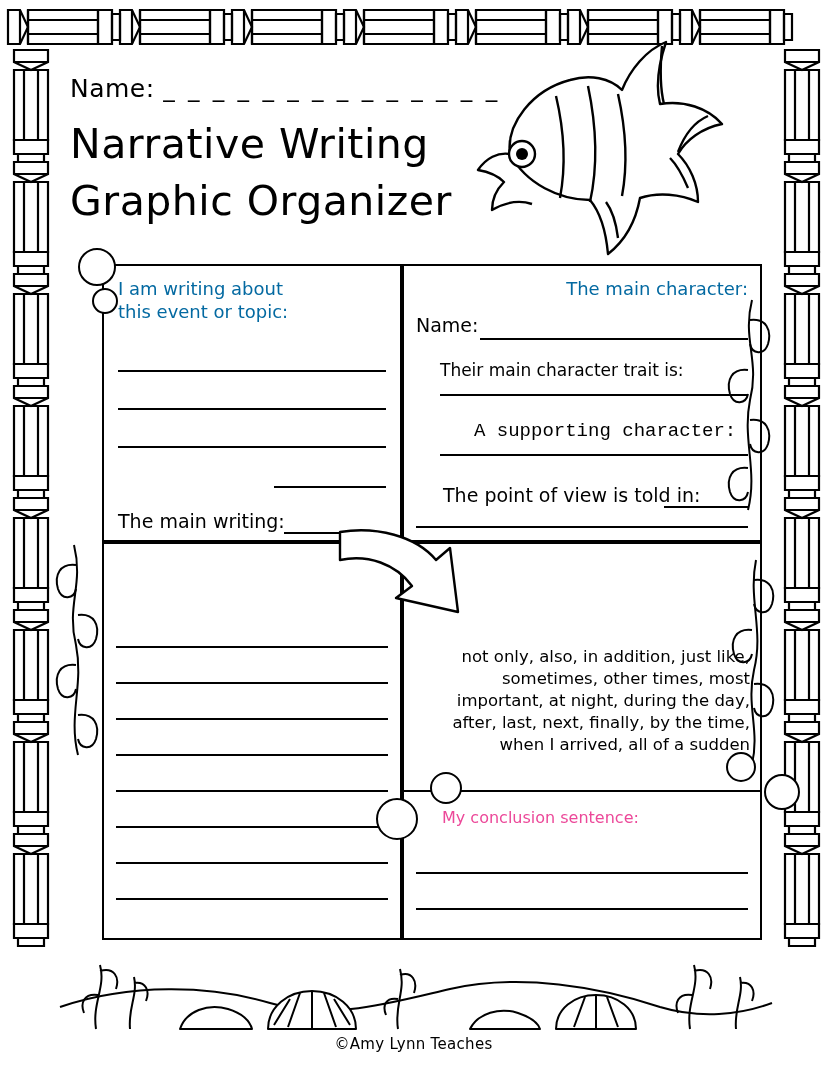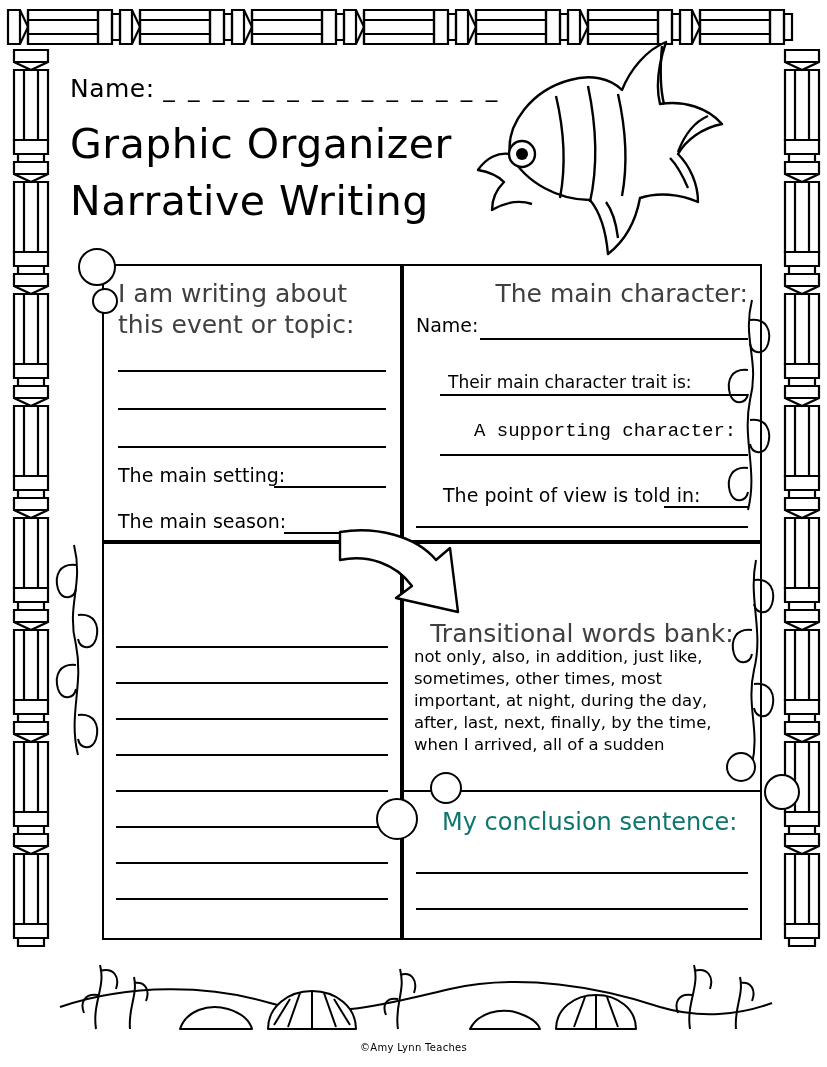--- a/index.html
+++ b/index.html
@@ -77,23 +77,23 @@
     box-sizing: border-box;
     background: transparent;
   }
   #box-topic   { left: 46px;  top: 218px; width: 300px; height: 278px; }
   #box-char    { left: 346px; top: 218px; width: 360px; height: 278px; }
   #box-events  { left: 46px;  top: 496px; width: 300px; height: 398px; }
   #box-trans   { left: 346px; top: 496px; width: 360px; height: 398px; }
 
   .box-head {
     position: absolute;
-    font-size: 25px;
+    font-size: 18px;
     line-height: 1.25;
-    color: #404040;
+    color: #0369a1;
     white-space: pre-line;
   }
 
   .line {
     position: absolute;
     height: 0;
     border-top: 2.2px solid #000;
   }
 
   .inline-label {
@@ -102,32 +102,32 @@
     color: #000;
     white-space: nowrap;
   }
   .inline-label.small { font-size: 17px; }
 
   .wordbank {
     position: absolute;
     left: 352px;
     top: 650px;
     width: 348px;
-    text-align: left;
+    text-align: right;
     font-size: 16.5px;
     line-height: 1.33;
     color: #000;
   }
 
   .conclusion {
     position: absolute;
     left: 432px;
     top: 812px;
-    font-size: 24px;
-    color: #0f766e;
+    font-size: 16px;
+    color: #ec4899;
     white-space: nowrap;
   }
 
   
   .arrow { position: absolute; left: 330px; top: 520px; width: 170px; height: 120px; }
 
   
   .bubble {
     position: absolute;
     border: 2.5px solid #000;
@@ -136,21 +136,21 @@
   }
 
   
   .bottom-deco { position: absolute; left: 0; bottom: 26px; width: 827px; height: 130px; }
 
   .credit {
     position: absolute;
     left: 0; right: 0;
     bottom: 14px;
     text-align: center;
-    font-size: 10px;
+    font-size: 15px;
     color: #000;
     letter-spacing: .3px;
   }
 </style>
 </head>
 <body>
 
 <div id="page">
 
   <svg class="border-layer" viewBox="0 0 827 1067" preserveAspectRatio="none">
@@ -397,60 +397,58 @@
   </svg>
 
   <div class="sheet">
 
     <div class="name-line">
       <span>Name:</span>
       <span class="dashes">_ _ _ _ _ _ _ _ _ _ _ _ _ _</span>
     </div>
 
     <div class="title">
+      <div>Narrative Writing</div>
       <div>Graphic Organizer</div>
-      <div>Narrative Writing</div>
     </div>
 
     <div class="box" id="box-topic"></div>
     <div class="box" id="box-char"></div>
     <div class="box" id="box-events"></div>
     <div class="box" id="box-trans"></div>
 
     <div class="box-head" style="left:62px; top:232px; width:268px;">I am writing about
 this event or topic:</div>
     <div class="line" style="left:62px; top:324px; width:268px;"></div>
     <div class="line" style="left:62px; top:362px; width:268px;"></div>
     <div class="line" style="left:62px; top:400px; width:268px;"></div>
-    <div class="inline-label" style="left:62px; top:418px;">The main setting:</div>
     <div class="line" style="left:218px; top:440px; width:112px;"></div>
-    <div class="inline-label" style="left:62px; top:464px;">The main season:</div>
+    <div class="inline-label" style="left:62px; top:464px;">The main writing:</div>
     <div class="line" style="left:228px; top:486px; width:102px;"></div>
 
     <div class="box-head" style="left:360px; top:232px; width:332px; text-align:right;">The main character:</div>
     <div class="inline-label" style="left:360px; top:268px;">Name:</div>
     <div class="line" style="left:424px; top:292px; width:268px;"></div>
-    <div class="inline-label small" style="left:392px; top:314px;margin-top:12px;">Their main character trait is:</div>
+    <div class="inline-label small" style="left:384px; top:314px;">Their main character trait is:</div>
     <div class="line" style="left:384px; top:348px; width:308px;"></div>
     <div class="inline-label" style="left:418px; top:374px;font-family:Liberation Mono, monospace;">A supporting character:</div>
     <div class="line" style="left:384px; top:408px; width:308px;"></div>
     <div class="inline-label" style="left:360px; top:438px;margin-left:27px;">The point of view is told in:</div>
     <div class="line" style="left:608px; top:460px; width:84px;"></div>
     <div class="line" style="left:360px; top:480px; width:332px;"></div>
 
     <div class="line" style="left:60px; top:600px; width:272px;"></div>
     <div class="line" style="left:60px; top:636px; width:272px;"></div>
     <div class="line" style="left:60px; top:672px; width:272px;"></div>
     <div class="line" style="left:60px; top:708px; width:272px;"></div>
     <div class="line" style="left:60px; top:744px; width:272px;"></div>
     <div class="line" style="left:60px; top:780px; width:272px;"></div>
     <div class="line" style="left:60px; top:816px; width:272px;"></div>
     <div class="line" style="left:60px; top:852px; width:272px;"></div>
 
-    <div class="box-head" style="left:360px; top:572px; width:332px; text-align:center;">Transitional words bank:</div>
     <div class="wordbank" style="left:358px; top:600px; width:336px;">not only, also, in addition, just like,
 sometimes, other times, most
 important, at night, during the day,
 after, last, next, finally, by the time,
 when I arrived, all of a sudden</div>
     <div class="line" style="left:346px; top:744px; width:360px;"></div>
 
     <div class="conclusion" style="left:386px; top:762px;">My conclusion sentence:</div>
     <div class="line" style="left:360px; top:826px; width:332px;"></div>
     <div class="line" style="left:360px; top:862px; width:332px;"></div>

